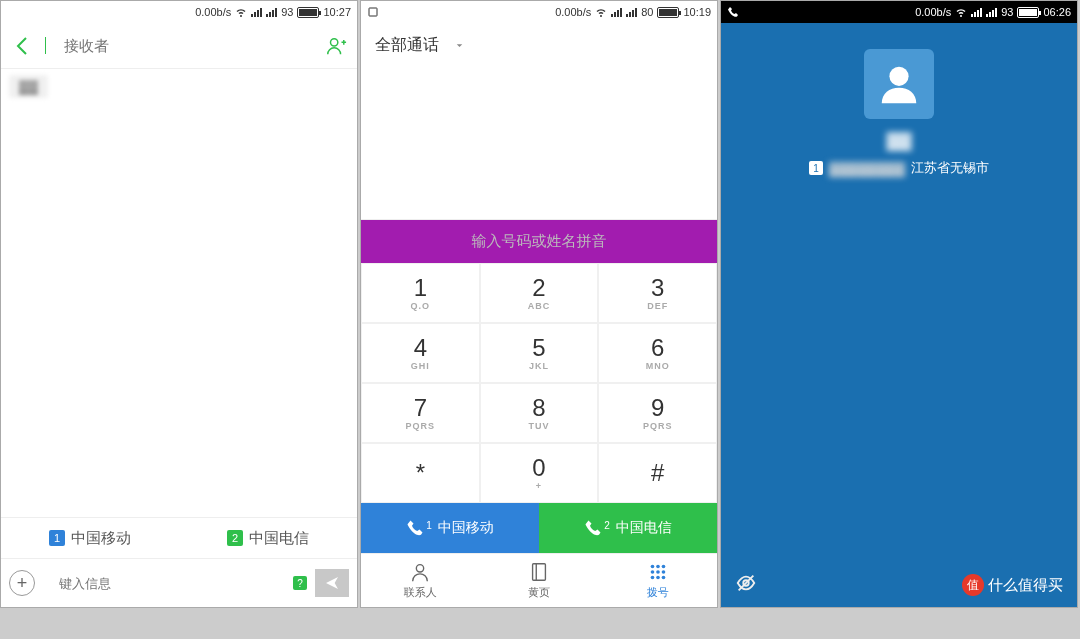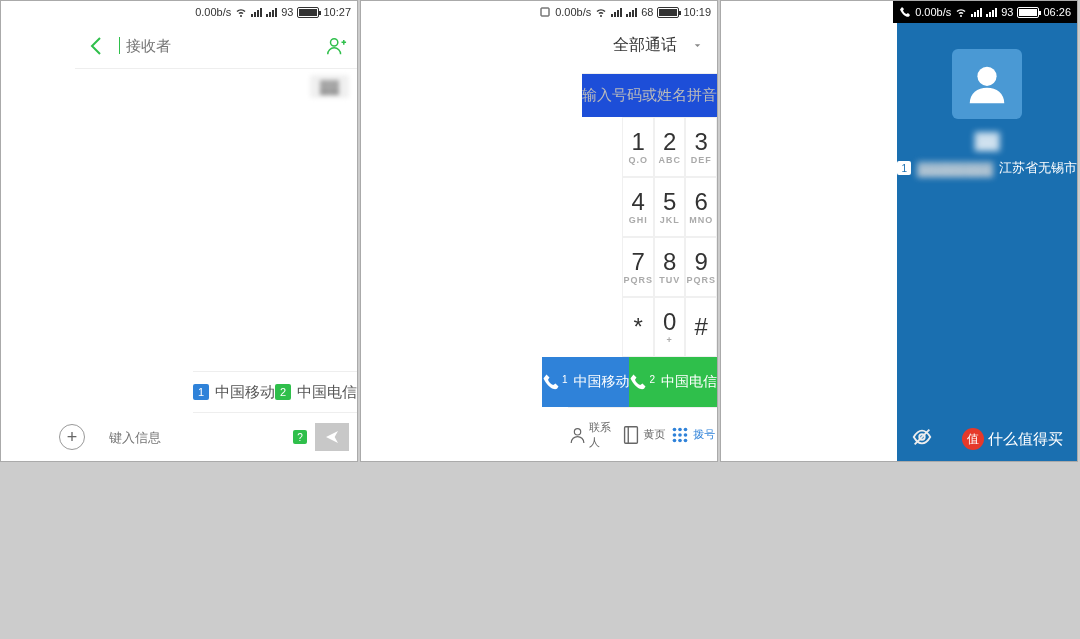--- a/index.html
+++ b/index.html
@@ -1,67 +1,67 @@
 <!DOCTYPE html>
 <html><head>
 <meta charset="utf-8">
 <style>
   * { margin: 0; padding: 0; box-sizing: border-box; }
   body { font-family: -apple-system, "Helvetica Neue", Arial, sans-serif; background: #ccc; width: 1080px; height: 639px; display: flex; gap: 2px; overflow: hidden; }
-  .screen { width: 358px; height: 462px; background: #fff; display: flex; flex-direction: column; position: relative; border: 1px solid #aaa; align-items: flex-end; }
+  .screen { width: 358px; height: 608px; background: #fff; display: flex; flex-direction: column; position: relative; border: 1px solid #aaa; }
   .screen2 { width: 358px; }
   .screen3 { width: 358px; }
 
   
   .status-bar { height: 22px; background: #fff; color: #333; display: flex; justify-content: flex-end; align-items: center; font-size: 11px; padding: 0 6px; gap: 4px; }
   .status-bar.dark { background: #000; color: #fff; }
   .status-bar .left-icons { margin-right: auto; display: flex; gap: 4px; }
   .sig-bars { display: inline-flex; align-items: flex-end; gap: 1px; height: 10px; }
   .sig-bars span { width: 2px; background: currentColor; }
   .sig-bars span:nth-child(1){height:3px}.sig-bars span:nth-child(2){height:5px}.sig-bars span:nth-child(3){height:7px}.sig-bars span:nth-child(4){height:9px}
   .wifi-icon svg, .phone-mini-icon svg, .crop-icon svg { width: 12px; height: 12px; display:block; }
   .battery { width: 22px; height: 11px; border: 1px solid currentColor; border-radius: 2px; position: relative; }
   .battery::after { content:""; position:absolute; right:-3px; top:3px; width:2px; height:4px; background:currentColor; }
   .battery .fill { position:absolute; left:1px; top:1px; bottom:1px; background: currentColor; width: 90%; }
 
   
   .s1-header { height: 46px; display: flex; align-items: center; padding: 0 10px; border-bottom: 1px solid #eee; }
   .back-icon { color: #2fbf4b; width: 24px; height: 24px; }
-  .recipient-input { flex: 1; border: none; margin-left: 10px; font-size: 15px; color: #999; border-left: 1px solid #2fbf4b; padding-left: 6px; }
+  .recipient-input { flex: 1; border: none; margin-left: 10px; font-size: 15px; color: #999; border-left: 1px solid #2fbf4b; padding-left: 18px; }
   .add-contact-icon { color: #2fbf4b; width: 22px; height: 22px; }
   .s1-chip-row { padding: 6px 8px; }
   .s1-chip { display:inline-block; background: #f0f0f0; color:#888; font-size:13px; padding:4px 10px; border-radius:3px; filter: blur(2px); }
   .s1-body { flex:1; }
   .s1-carriers { height: 42px; display:flex; border-top:1px solid #eee; border-bottom:1px solid #eee; align-items:center; }
   .s1-carriers .half { flex:1; display:flex; align-items:center; justify-content:center; gap:6px; font-size:15px; color:#555; }
   .sim-badge { width:16px; height:16px; border-radius:2px; color:#fff; font-size:11px; display:flex; align-items:center; justify-content:center; }
   .sim1 { background:#2f82d9; } .sim2 { background:#2fbf4b; }
   .s1-input-row { height:48px; display:flex; align-items:center; padding:0 8px; gap:8px; }
   .circle-plus { width:26px; height:26px; border:1px solid #999; border-radius:50%; display:flex; align-items:center; justify-content:center; color:#666; font-size:18px; }
   .msg-input { flex:1; border:none; font-size:13px; color:#aaa;margin-left:16px; }
   .send-btn { width:34px; height:28px; background:#c8c8c8; display:flex; align-items:center; justify-content:center; }
   .send-btn svg { width:16px; height:16px; fill:#fff; }
   .sim-mini { width:14px; height:14px; background:#2fbf4b; color:#fff; font-size:10px; display:flex; align-items:center; justify-content:center; border-radius:2px; }
 
   
   .s2-header { height:44px; display:flex; align-items:center; padding:0 14px; font-size:16px; color:#333; gap:15px; }
   .s2-header svg { width:11px; height:11px; fill:#888; }
   .s2-blank { flex:1; background:#fff; }
-  .s2-hint { height:44px; display:flex; align-items:center; justify-content:center; font-size:15px; color:#bbb; background:#1d4ed8; border-top:1px solid #eee; }
+  .s2-hint { height:44px; display:flex; align-items:center; justify-content:center; font-size:15px; color:#bbb; background:#a21caf; border-top:1px solid #eee; }
   .keypad { display:grid; grid-template-columns:repeat(3,1fr); grid-template-rows:repeat(4,1fr); height:240px; background:#fff; }
   .key { display:flex; flex-direction:column; align-items:center; justify-content:center; border:0.5px solid #f0f0f0; }
   .key .digit { font-size:24px; font-weight:300; color:#333; line-height:1.1; }
   .key .sub { font-size:9px; color:#aaa; letter-spacing:1px;font-weight:bold; }
   .call-row { height:50px; display:flex; }
   .call-btn { flex:1; display:flex; align-items:center; justify-content:center; gap:6px; color:#fff; font-size:14px; }
   .call-btn.blue { background:#2f82d9; } .call-btn.green { background:#2fbf4b; }
   .call-btn svg { width:18px; height:18px; fill:#fff; }
   .call-btn .num { font-size:10px; margin-left:-4px; margin-top:-6px; }
   .nav-row { height:54px; display:flex; border-top:1px solid #eee; }
-  .nav-item { flex:1; display:flex; flex-direction:row; align-items:center; justify-content:center; gap:2px; font-size:11px; color:#666; }
+  .nav-item { flex:1; display:flex; flex-direction:column; align-items:center; justify-content:center; gap:2px; font-size:11px; color:#666; }
   .nav-item.active { color:#2f82d9; }
   .nav-item svg { width:22px; height:22px; }
 
   
   .s3-top { height:306px; background: radial-gradient(ellipse at center, #222 0%, #000 70%); display:flex; align-items:center; justify-content:center; color:#ddd; font-size:15px; }
   .s3-bottom { flex:1; background:#1a6fb0; display:flex; flex-direction:column; align-items:center; padding-top:26px; position:relative; }
   .avatar { width:70px; height:70px; background:#4a99d4; border-radius:6px; display:flex; align-items:center; justify-content:center; }
   .avatar svg { width:46px; height:46px; fill:#fff; }
   .caller-name { font-size:17px; color:#fff; margin-top:12px; filter:blur(3px); }
   .caller-loc-row { display:flex; align-items:center; gap:6px; margin-top:8px; color:#fff; font-size:13px; }
@@ -157,21 +157,21 @@
         <span></span>
         <span></span>
         <span></span>
       </span>
     <span class="sig-bars">
         <span></span>
         <span></span>
         <span></span>
         <span></span>
       </span>
-    <span>68</span>
+    <span>80</span>
     <span class="battery">
         <span class="fill"></span>
       </span>
     <span>10:19</span>
   </div>
   <div class="s2-header">
     <span>全部通话</span>
     <svg viewBox="0 0 24 24">
         <path d="M6 9l6 6 6-6z"></path>
       </svg>

